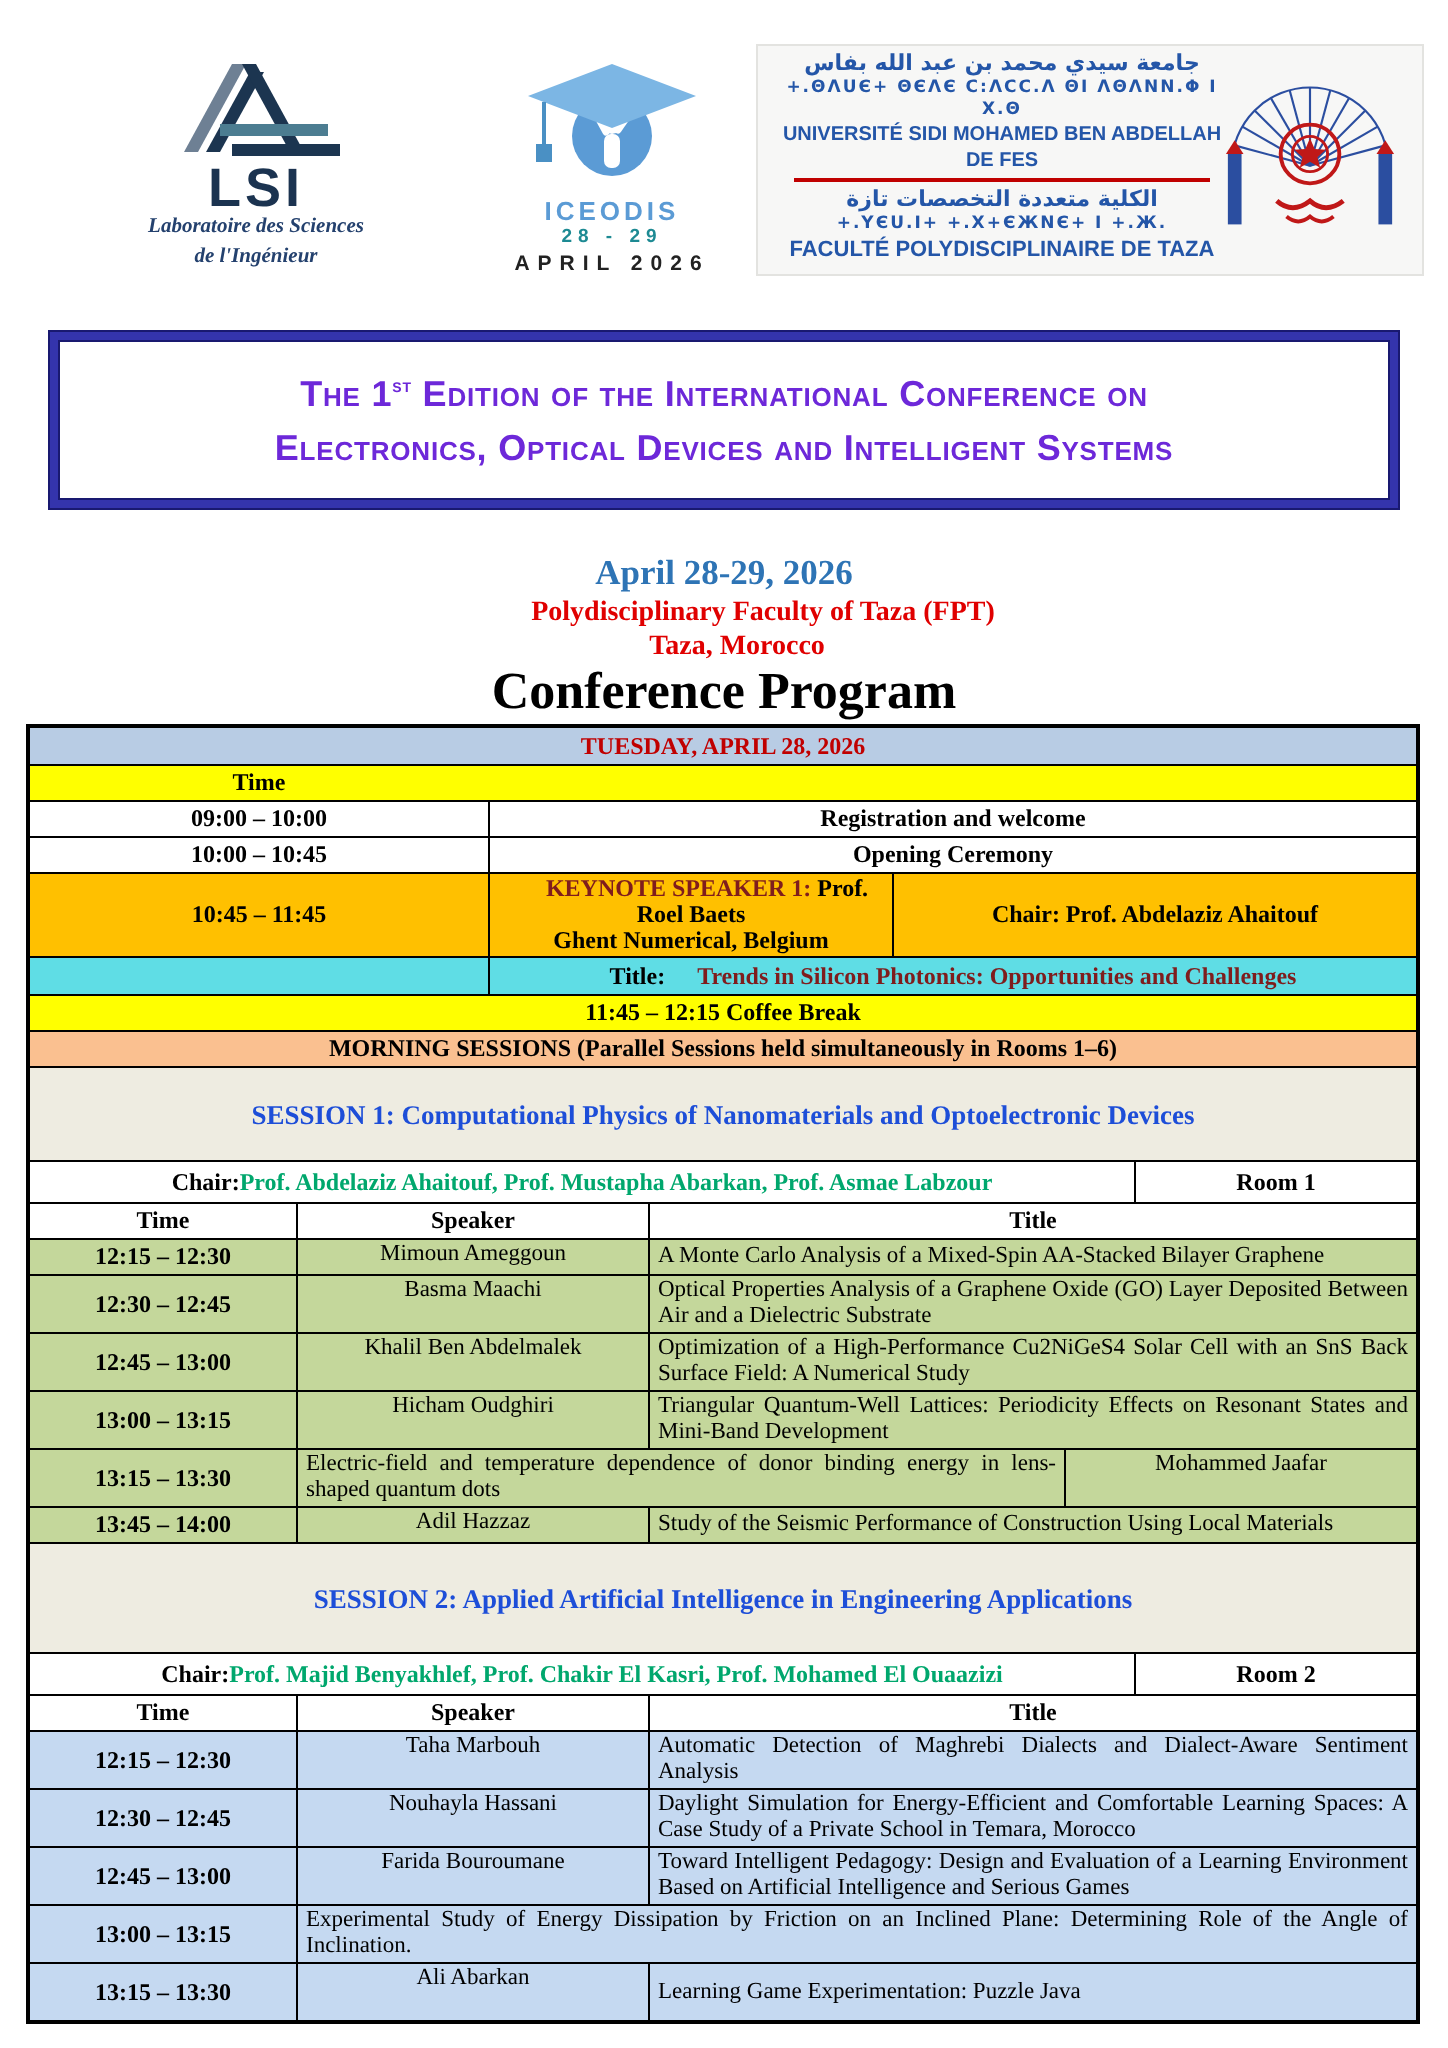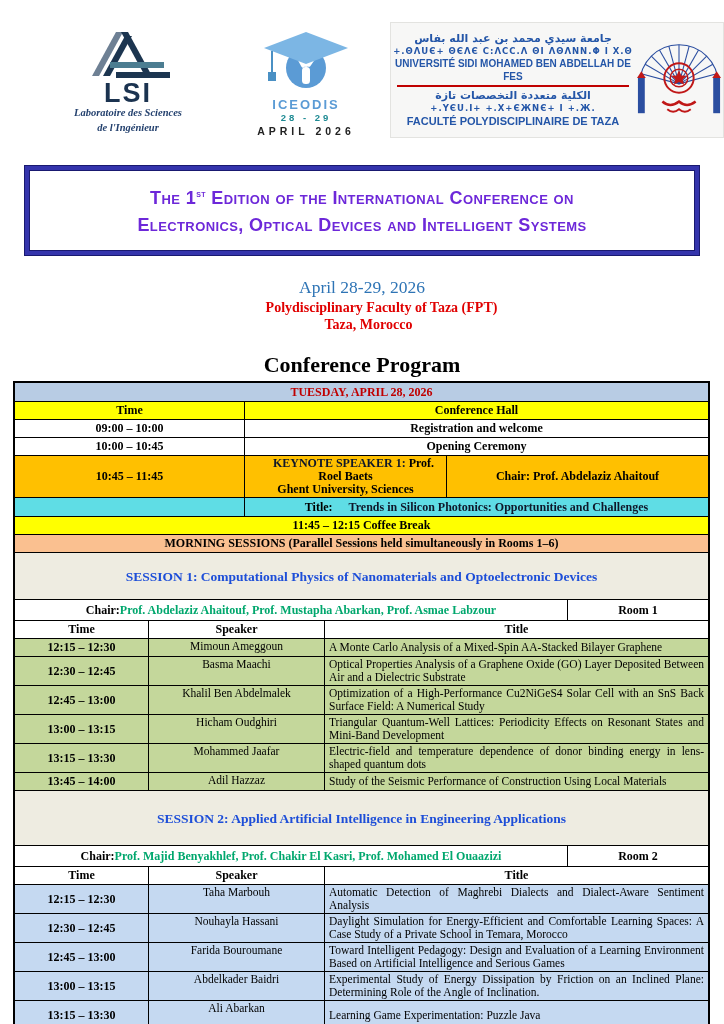--- a/index.html
+++ b/index.html
@@ -13,60 +13,60 @@
   .lsi-acronym{font-family:"Liberation Sans",sans-serif;font-weight:bold;font-size:27px;
     letter-spacing:2px;color:#1B3350;line-height:22px;margin-top:-6px;}
   .lsi-caption{font-style:italic;font-weight:bold;color:#24416E;font-size:10.5px;line-height:12px;margin-top:3px;}
   .iceodis{position:absolute;left:246px;top:30px;width:120px;text-align:center;}
   .iceodis-name{font-family:"Liberation Sans",sans-serif;font-weight:bold;color:#5B9BD5;
     font-size:13px;letter-spacing:2px;margin-top:1px;}
   .iceodis-days{font-family:"Liberation Sans",sans-serif;font-weight:bold;color:#1D8A93;
     font-size:9.5px;letter-spacing:3px;margin-top:0;}
   .iceodis-month{font-family:"Liberation Sans",sans-serif;font-weight:bold;color:#222;
     font-size:10.5px;letter-spacing:4px;margin-top:2px;}
-  .univ{position:absolute;left:390px;top:22px;width:334px;height:116px;background:#F7F7F6;
-    border:1px solid #E3E3E0;display:flex;align-items:center;padding:2px 0;box-sizing:border-box;}
+  .univ{position:absolute;left:378px;top:22px;width:334px;height:116px;background:#F7F7F6;
+    border:1px solid #E3E3E0;display:flex;align-items:flex-start;padding:2px 12px;box-sizing:border-box;}
   .univ-text{flex:1;text-align:center;}
   .univ-ar{font-family:"DejaVu Sans",sans-serif;font-weight:bold;color:#2456A8;font-size:11px;
     line-height:14px;direction:rtl;}
   .univ-tif{font-family:"DejaVu Sans",sans-serif;font-weight:bold;color:#2456A8;font-size:8.5px;
     line-height:11px;letter-spacing:1px;}
   .univ-fr{font-family:"Liberation Sans",sans-serif;font-weight:bold;color:#2456A8;font-size:10px;
     line-height:13px;}
   .univ-rule{height:2px;background:#C00000;margin:2px 6px;}
   .univ-fac{font-family:"Liberation Sans",sans-serif;font-weight:bold;color:#2456A8;font-size:11px;line-height:14px;}
   .emblem{width:88px;flex:0 0 88px;}
   
   .banner{margin:14px 25px 0 25px;border:4px solid #3434AC;box-shadow:0 0 0 1px #191970, inset 0 0 0 1px #191970;
     padding:10px 8px 12px 8px;text-align:center;background:#fff;}
   .banner-line{font-family:"Liberation Sans",sans-serif;font-weight:bold;font-variant:small-caps;
     color:#6d28d9;font-size:18px;line-height:27px;letter-spacing:0.4px;}
   .banner sup{font-size:0.55em;vertical-align:super;}
   
   .intro{text-align:center;margin-top:22px;}
-  .intro-dates{color:#2E74B5;font-weight:normal;font-size:17.5px;line-height:20px;}
+  .intro-dates{color:#2E74B5;font-weight:bold;font-size:17.5px;line-height:20px;}
   .intro-venue{color:#E00000;font-weight:bold;font-size:14px;line-height:17px;margin-top:2px;padding-left:39px;}
   .intro-city{color:#E00000;font-weight:bold;font-size:14px;line-height:17px;margin-left:13px;}
-  .intro-title{color:#000;font-weight:bold;font-size:22px;line-height:25px;margin-top:19px;}
+  .intro-title{color:#000;font-weight:bold;font-size:26px;line-height:25px;margin-top:1px;}
   
   .ptable{width:697px;margin:4px 0 0 13px;border:2px solid #000;box-sizing:border-box;
     font-size:11.5px;}
   .prow{display:flex;border-top:1px solid #000;align-items:stretch;}
   .prow:first-child{border-top:none;}
   .cell{border-left:1px solid #000;box-sizing:border-box;display:flex;align-items:center;
     justify-content:center;text-align:center;padding:1px 4px;line-height:13px;}
   .cell:first-child{border-left:none;}
   .grow{flex:1;}
   .w-time-top{width:229px;flex:0 0 229px;}
   .w-key{width:202px;flex:0 0 202px;}
   .w-time{width:133px;flex:0 0 133px;}
   .w-speaker{width:176px;flex:0 0 176px;align-items:flex-start;}
   .w-chair{width:552px;flex:0 0 552px;}
   .t12{font-size:12px;font-weight:bold;}
-  .red{color:#0f172a;margin-left:16px;}
+  .red{color:#7f1d1d;margin-left:16px;}
   .titlecell{justify-content:flex-start;text-align:justify;}
   .bg-day{background:#B8CCE4;}
   .bg-yellow{background:#FFFF00;}
   .bg-orange{background:#FFC000;}
   .bg-cyan{background:#5FDDE5;}
   .bg-salmon{background:#FAC090;}
   .bg-beige{background:#EEECE1;}
   .bg-green{background:#C4D79B;}
   .bg-blue{background:#C5D9F1;}
   .r-day{min-height:18px;}
@@ -175,38 +175,37 @@
   </div>
 
   <div class="ptable">
 
     <div class="prow r-day bg-day">
       <div class="cell grow day-text">TUESDAY, APRIL 28, 2026</div>
     </div>
 
     <div class="prow r-s bg-yellow">
       <div class="cell w-time-top t12">Time</div>
-      <div class="cell grow t12">Conference Hall</div>
     </div>
 
     <div class="prow r-s">
       <div class="cell w-time-top t12">09:00 – 10:00</div>
       <div class="cell grow t12">Registration and welcome</div>
     </div>
 
     <div class="prow r-s">
       <div class="cell w-time-top t12">10:00 – 10:45</div>
       <div class="cell grow t12">Opening Ceremony</div>
     </div>
 
     <div class="prow r-key bg-orange">
       <div class="cell w-time-top t12">10:45 – 11:45</div>
       <div class="cell w-key t12" style="flex-direction:column;">
         <div><span class="red">KEYNOTE SPEAKER 1:</span> <span>Prof. Roel Baets</span></div>
-        <div>Ghent University, Sciences</div>
+        <div>Ghent Numerical, Belgium</div>
       </div>
       <div class="cell grow t12">Chair: Prof. Abdelaziz Ahaitouf</div>
     </div>
 
     <div class="prow r-title bg-cyan">
       <div class="cell w-time-top"></div>
       <div class="cell grow t12">
           <span>Title: </span>
           <span class="red">Trends in Silicon Photonics: Opportunities and Challenges</span>
         </div>
@@ -253,22 +252,22 @@
       <div class="cell w-speaker">Khalil Ben Abdelmalek</div>
       <div class="cell grow titlecell">Optimization of a High-Performance Cu2NiGeS4 Solar Cell with an SnS Back Surface Field: A Numerical Study</div>
     </div>
     <div class="prow r-2l bg-green">
       <div class="cell w-time t12">13:00 – 13:15</div>
       <div class="cell w-speaker">Hicham Oudghiri</div>
       <div class="cell grow titlecell">Triangular Quantum-Well Lattices: Periodicity Effects on Resonant States and Mini-Band Development</div>
     </div>
     <div class="prow r-2l bg-green">
       <div class="cell w-time t12">13:15 – 13:30</div>
+      <div class="cell grow titlecell">Electric-field and temperature dependence of donor binding energy in lens-shaped quantum dots</div>
       <div class="cell w-speaker">Mohammed Jaafar</div>
-      <div class="cell grow titlecell">Electric-field and temperature dependence of donor binding energy in lens-shaped quantum dots</div>
     </div>
     <div class="prow r-1l bg-green">
       <div class="cell w-time t12">13:45 – 14:00</div>
       <div class="cell w-speaker">Adil Hazzaz</div>
       <div class="cell grow titlecell">Study of the Seismic Performance of Construction Using Local Materials</div>
     </div>
 
     <div class="prow r-banner2 bg-beige">
       <div class="cell grow session-banner">SESSION 2: Applied Artificial Intelligence in Engineering Applications</div>
     </div>
@@ -297,21 +296,20 @@
       <div class="cell w-speaker">Nouhayla Hassani</div>
       <div class="cell grow titlecell">Daylight Simulation for Energy-Efficient and Comfortable Learning Spaces: A Case Study of a Private School in Temara, Morocco</div>
     </div>
     <div class="prow r-2l bg-blue">
       <div class="cell w-time t12">12:45 – 13:00</div>
       <div class="cell w-speaker">Farida Bouroumane</div>
       <div class="cell grow titlecell">Toward Intelligent Pedagogy: Design and Evaluation of a Learning Environment Based on Artificial Intelligence and Serious Games</div>
     </div>
     <div class="prow r-2l bg-blue">
       <div class="cell w-time t12">13:00 – 13:15</div>
-      <div class="cell w-speaker">Abdelkader Baidri</div>
       <div class="cell grow titlecell">Experimental Study of Energy Dissipation by Friction on an Inclined Plane: Determining Role of the Angle of Inclination.</div>
     </div>
     <div class="prow r-2l bg-blue">
       <div class="cell w-time t12">13:15 – 13:30</div>
       <div class="cell w-speaker">Ali Abarkan</div>
       <div class="cell grow titlecell">Learning Game Experimentation: Puzzle Java</div>
     </div>
 
   </div>
 </div>

